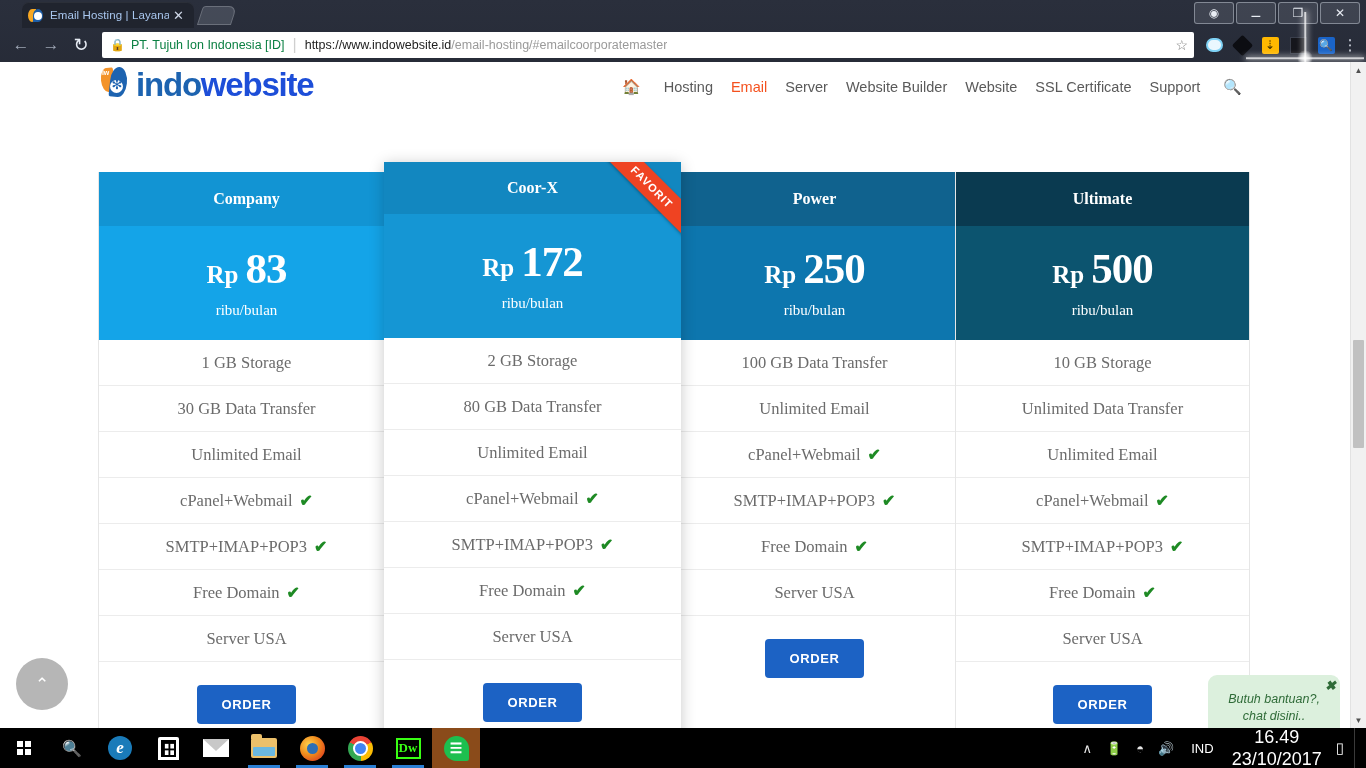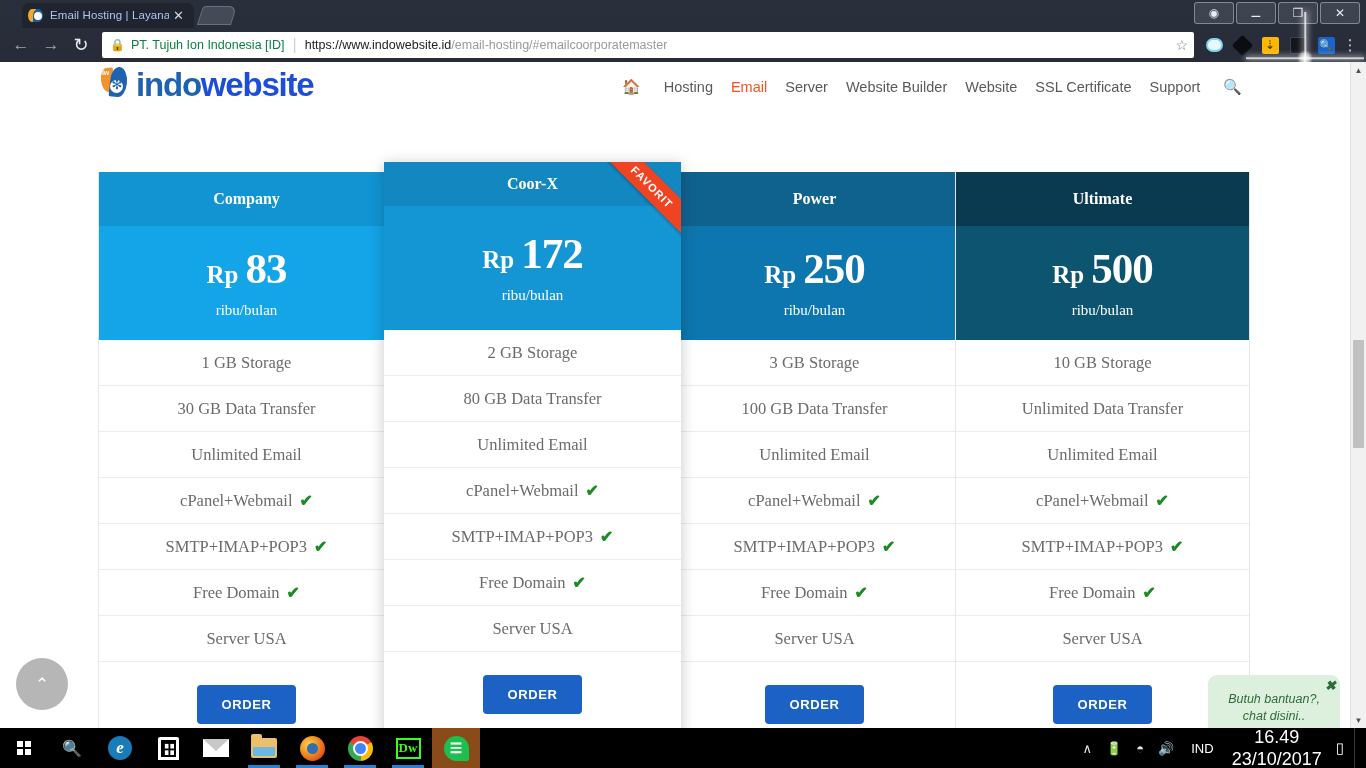--- a/index.html
+++ b/index.html
@@ -168,21 +168,21 @@
 
   .plan-head {
     height: 54px; display:flex; align-items:center; justify-content:center;
     color:#fff; font-family:"Liberation Serif", serif; font-size:16px; font-weight:700;
     position:relative; overflow:hidden;
   }
   .plan-price {
     height: 114px; display:flex; flex-direction:column; align-items:center; justify-content:center;
     color:#fff; position:relative;
   }
-  .plan.p1 .plan-head { height: 44px; }
+  .plan.p1 .plan-head { height: 52px; }
   .plan.p1 .plan-price { height: 124px; }
   .price-line { display:flex; align-items:baseline; font-family:"Liberation Serif", serif; }
   .rp { font-size: 25px; font-weight:700; margin-right:7px; }
   .amount { font-size: 43px; font-weight:700; letter-spacing:-1px; line-height:1; }
   .per { font-family:"Liberation Serif", serif; font-size:15px; margin-top:12px; }
 
   
   .c-company .plan-head { background:#1294d3; }
   .c-company .plan-price { background:#14a4e8; }
   .c-coorx   .plan-head { background:#1287c0; }
@@ -460,23 +460,20 @@
       <div class="plan p2 c-power">
         <div class="plan-head">Power</div>
         <div class="plan-price">
           <div class="price-line">
             <span class="rp">Rp</span>
             <span class="amount">250</span>
           </div>
           <div class="per">ribu/bulan</div>
         </div>
         <div class="feat">
-            <span>3 GB Storage</span>
-          </div>
-        <div class="feat">
             <span>100 GB Data Transfer</span>
           </div>
         <div class="feat">
             <span>Unlimited Email</span>
           </div>
         <div class="feat">
             <span>cPanel+Webmail</span>
             <span class="check">✔</span>
           </div>
         <div class="feat">

